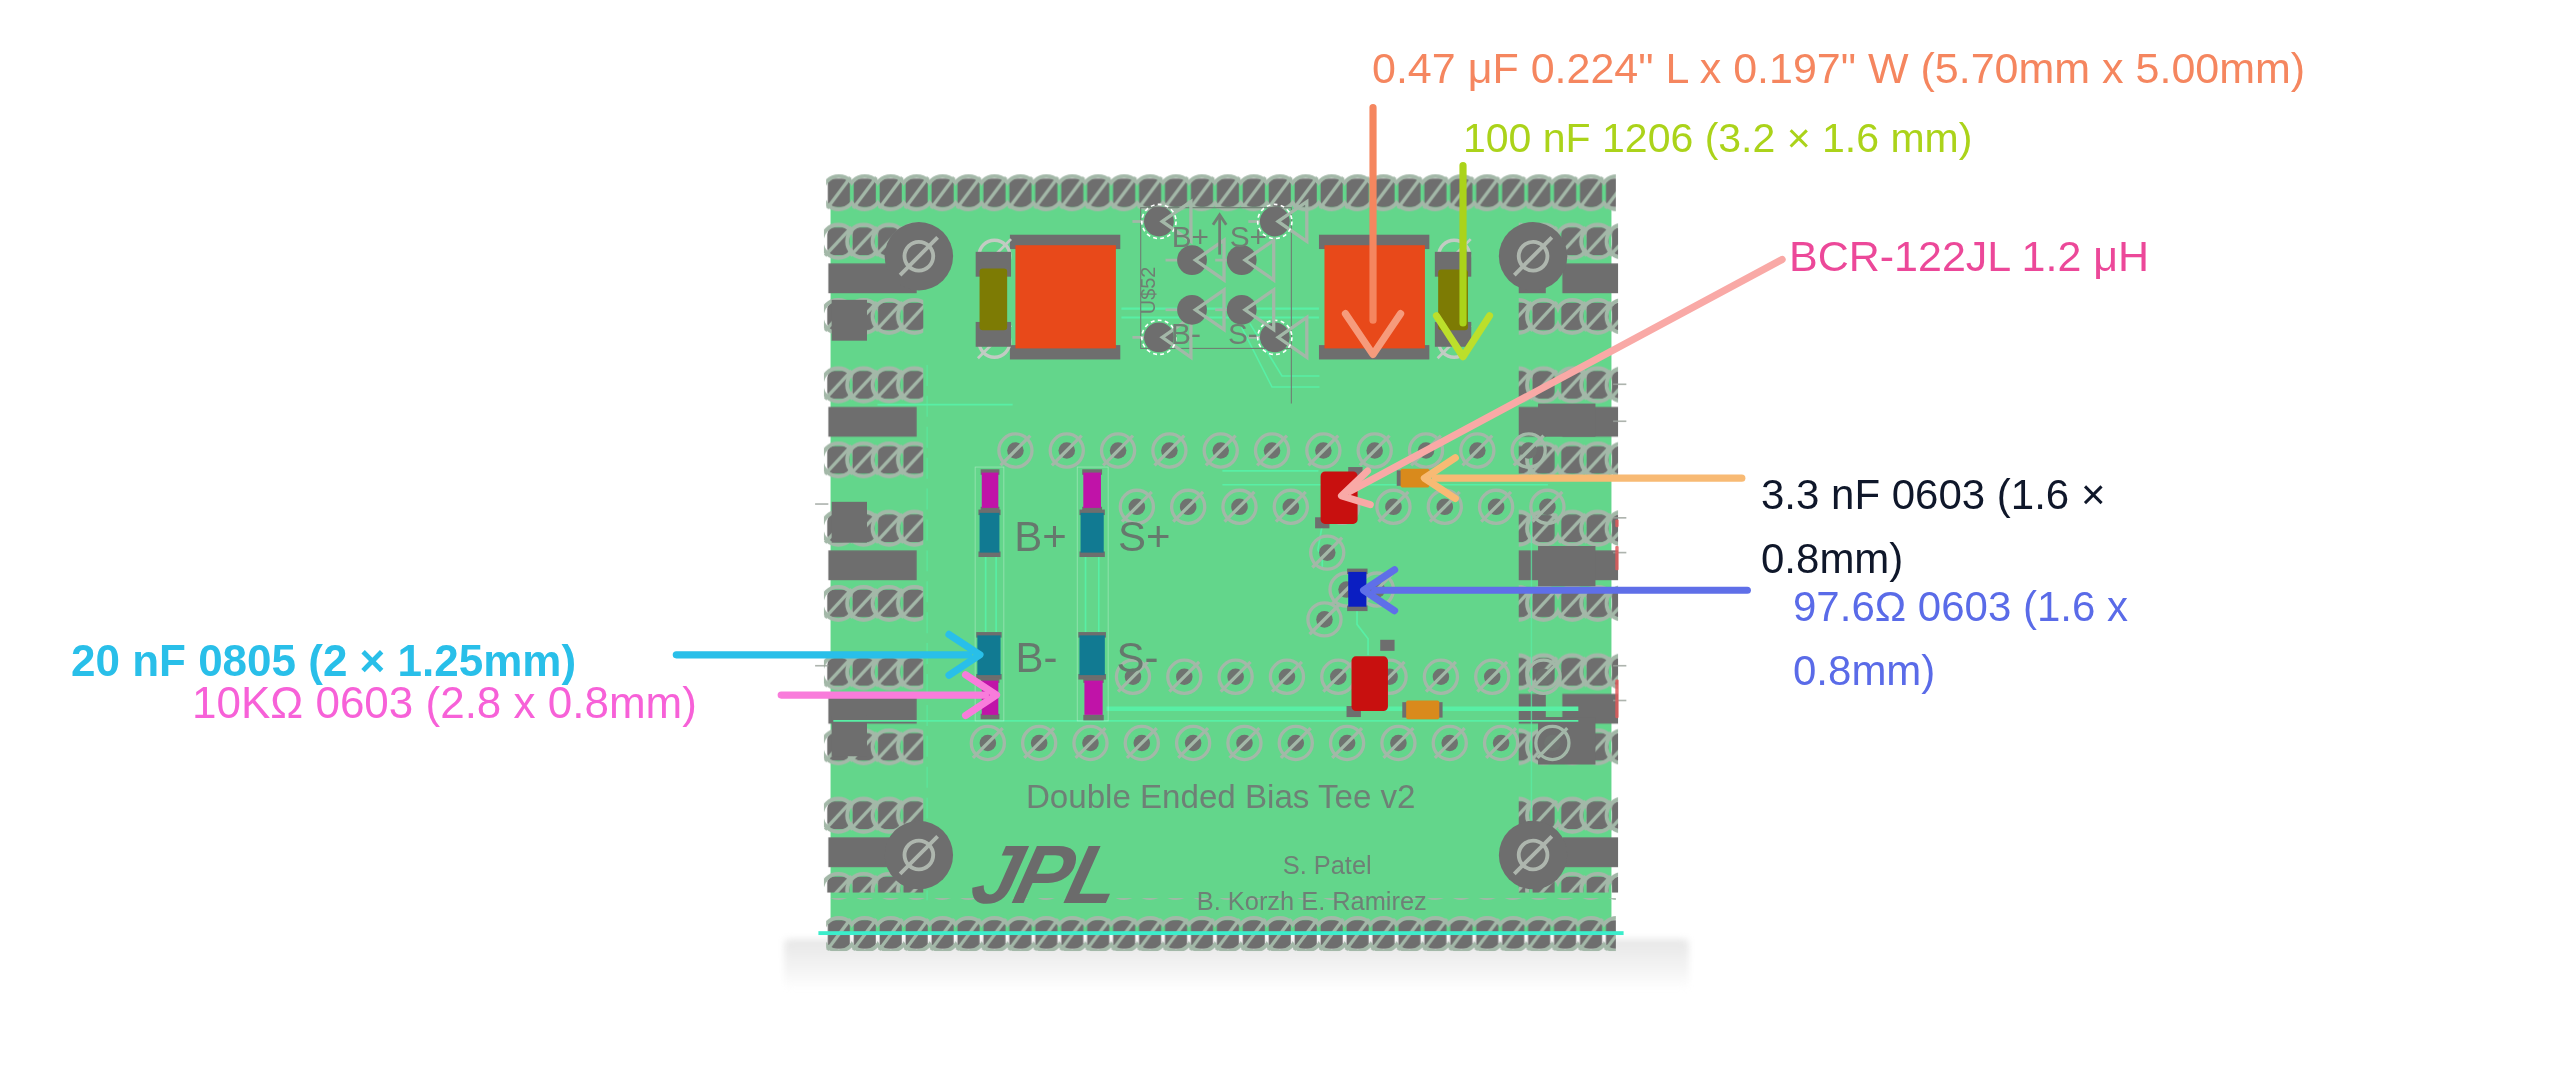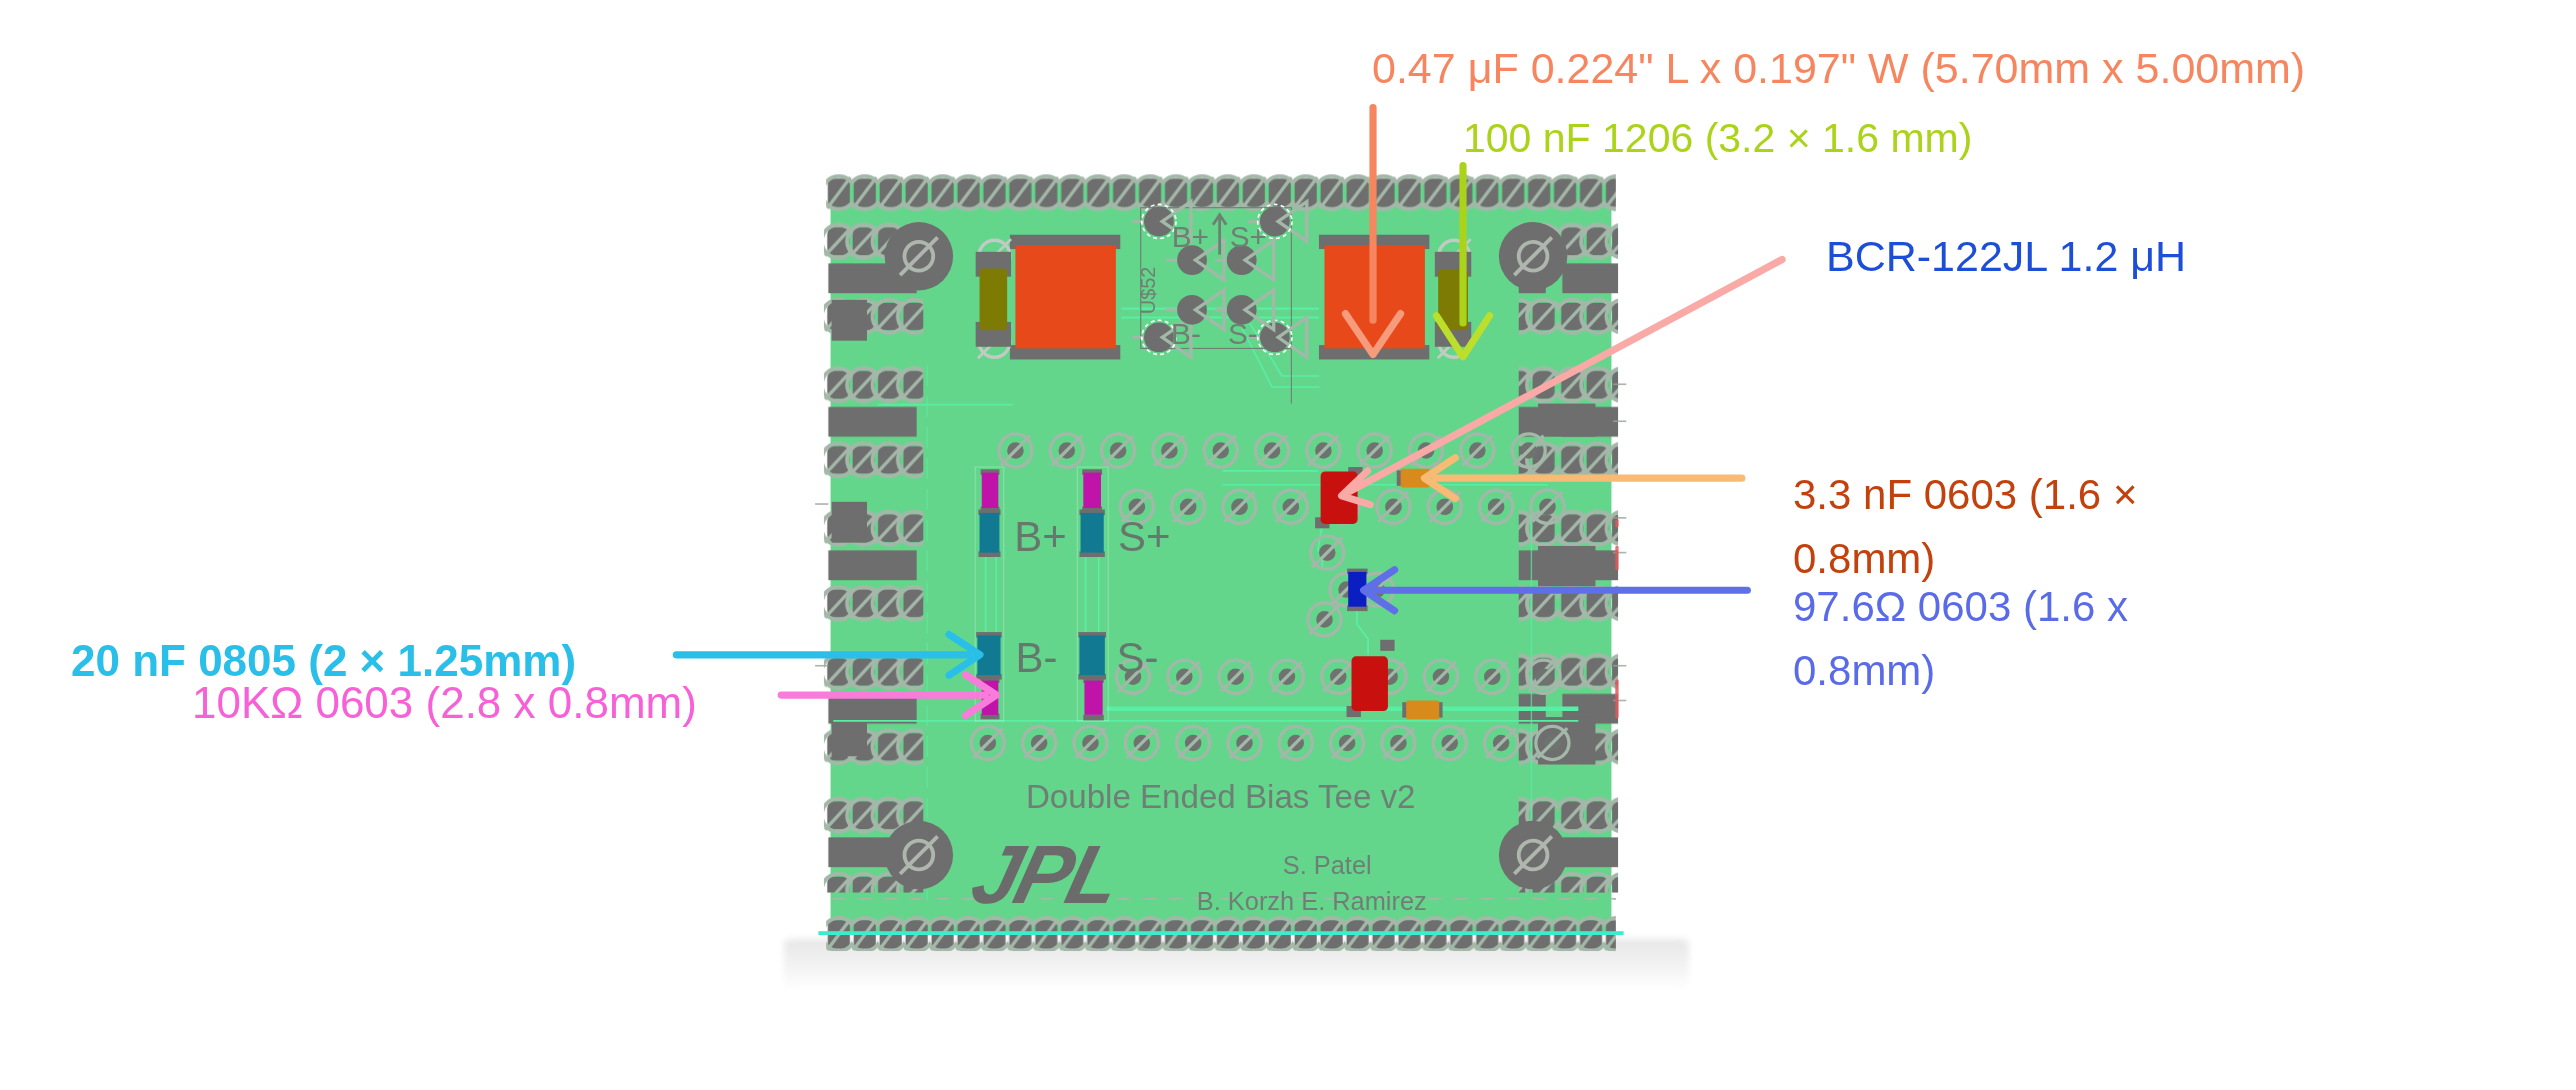--- a/index.html
+++ b/index.html
@@ -360,23 +360,23 @@
     <g stroke="#F97CDB" stroke-width="13">
       <line x1="1415" y1="1259" x2="1785" y2="1259"></line>
       <polyline points="1749,1222 1805,1259 1749,1296"></polyline>
     </g>
   </svg>
 
   <div class="ann" id="ann-047" style="color: rgb(245, 134, 95);">0.47 μF 0.224" L x 0.197" W (5.70mm x 5.00mm)</div>
 
   <div class="ann" id="ann-100n" style="color: rgb(171, 211, 26);">100 nF 1206 (3.2 × 1.6 mm)</div>
 
-  <div class="ann" id="ann-bcr" style="color: #1d4ed8; margin-left: 37px;">BCR-122JL 1.2 μH</div>
-
-  <div class="ann" id="ann-33n" style="color: #c2410c; margin-left: 32px;">
+  <div class="ann" id="ann-bcr" style="color: #ec4899;">BCR-122JL 1.2 μH</div>
+
+  <div class="ann" id="ann-33n" style="color: #0f172a;">
     <span class="l2">3.3 nF 0603 (1.6 ×</span>
     <span class="l2">0.8mm)</span>
   </div>
 
   <div class="ann" id="ann-976" style="color: rgb(90, 107, 232);">
     <span class="l2">97.6Ω 0603 (1.6 x</span>
     <span class="l2">0.8mm)</span>
   </div>
 
   <div class="ann" id="ann-20n" style="color: rgb(41, 191, 233);">20 nF 0805 (2 × 1.25mm)</div>

